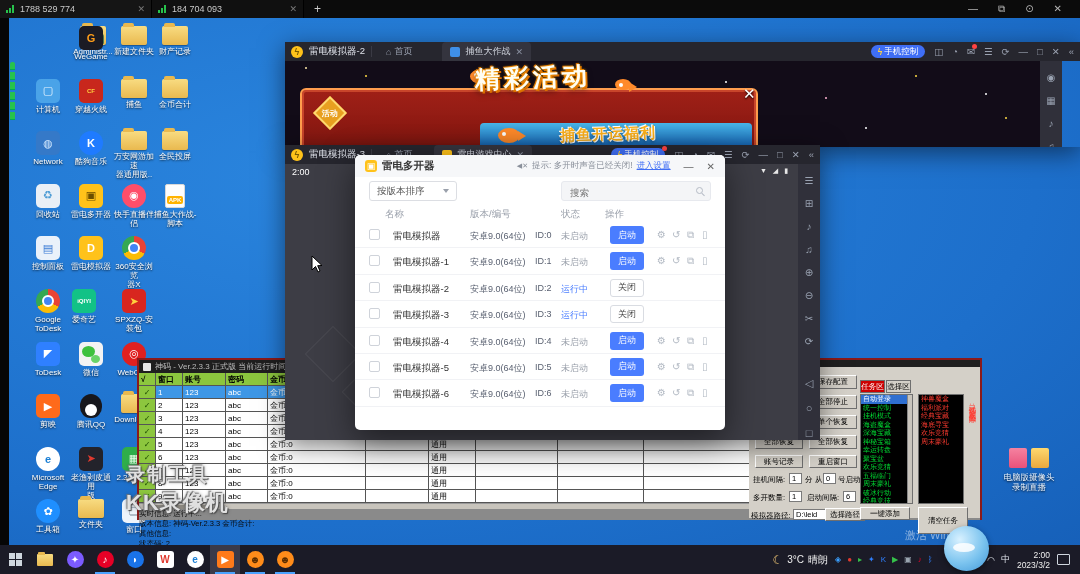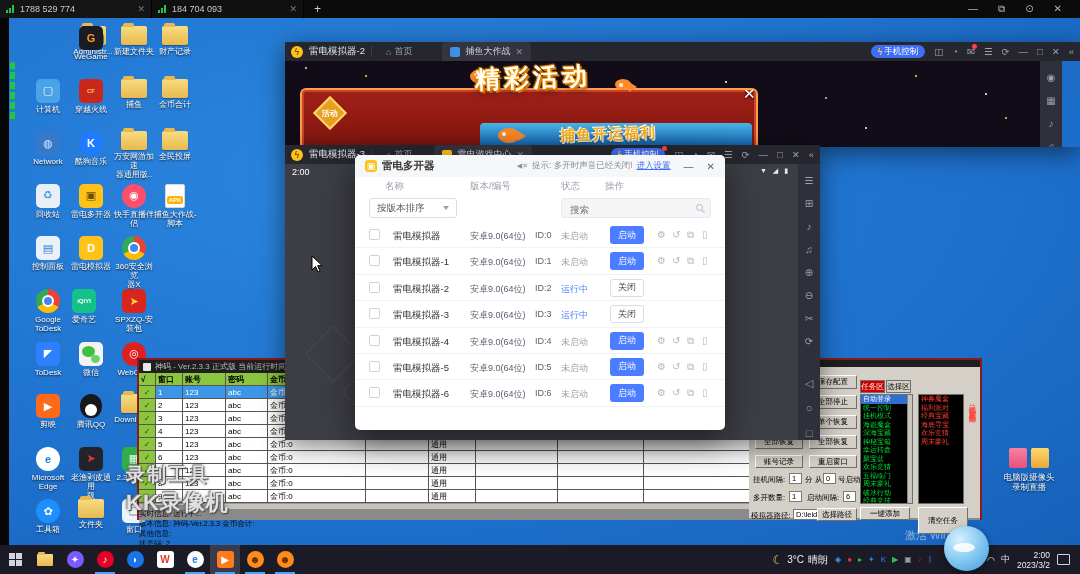--- a/index.html
+++ b/index.html
@@ -609,21 +609,21 @@
         <div class="plbl" style="left: 56px; top: 108px;">分</div>
         <div class="plbl" style="left: 66px; top: 108px;">从</div>
         <div class="inp95" style="left: 74px; top: 106px; width: 13px; height: 11px;">0</div>
         <div class="plbl" style="left: 89px; top: 108px;">号启动</div>
         <div class="plbl" style="left: 4px; top: 126px;">多开数量:</div>
         <div class="inp95" style="left: 40px; top: 124px; width: 13px; height: 11px;">1</div>
         <div class="plbl" style="left: 58px; top: 126px;">启动间隔:</div>
         <div class="inp95" style="left: 94px; top: 124px; width: 13px; height: 11px;">6</div>
         <div class="plbl" style="left: 2px; top: 144px;">模拟器路径:</div>
         <div class="inp95" style="left: 44px; top: 142px; width: 34px; height: 11px;">D:\leid</div>
-        <div class="btn95" style="left: 68px; top: 141px; width: 40px; height: 13px; font-family: Liberation Serif, serif;">选择路径</div>
+        <div class="btn95" style="left: 76px; top: 141px; width: 40px; height: 13px; font-family: Liberation Serif, serif;">选择路径</div>
         <div class="smtab" style="left: 111px; top: 13px; width: 25px; height: 13px; background: rgb(204, 0, 0); color: rgb(255, 255, 255);">任务区</div>
         <div class="smtab" style="left: 137px; top: 13px; width: 25px; height: 13px;">选择区</div>
         <div id="sm-list-green" style="left: 111px; top: 27px; width: 53px; height: 110px;">
           <div class="gli sel">自动登录</div>
           <div class="gli">统一控制</div>
           <div class="gli">挂机模式</div>
           <div class="gli">海盗魔盒</div>
           <div class="gli">深海宝藏</div>
           <div class="gli">神秘宝箱</div>
           <div class="gli">幸运转盘</div>
@@ -752,36 +752,36 @@
       <span class="ldm-logo">▣</span>
       <span id="ldm-title">雷电多开器</span>
       <span id="ldm-hintwrap">
         <span style="font-size:7px">◀✕</span>
         <span>提示: 多开时声音已经关闭!</span>
         <span id="ldm-hint-link">进入设置</span>
       </span>
       <span class="ldm-ctl">—</span>
       <span class="ldm-ctl">✕</span>
     </div>
+    <div id="ldm-toolbar">
+      <div id="ldm-sort">
+        <span>按版本排序</span>
+        <span class="caret"></span>
+      </div>
+      <div id="ldm-search">
+        <input placeholder="搜索" style="">
+        <span class="mag"></span>
+      </div>
+    </div>
     <div id="ldm-header">
         <div style="position: absolute; left: 30px; top: 3px;">名称</div>
         <div style="position: absolute; left: 115px; top: 3px;">版本/编号</div>
         <div style="position: absolute; left: 206px; top: 3px;">状态</div>
         <div style="position: absolute; left: 250px; top: 3px;">操作</div>
       </div>
-    <div id="ldm-toolbar">
-      <div id="ldm-sort">
-        <span>按版本排序</span>
-        <span class="caret"></span>
-      </div>
-      <div id="ldm-search">
-        <input placeholder="搜索" style="">
-        <span class="mag"></span>
-      </div>
-    </div>
     <div id="ldm-rows">
         <div class="ldrow">
           <div class="cb"></div>
           <div class="nm">雷电模拟器</div>
           <div class="vr">安卓9.0(64位)</div>
           <div class="id">ID:0</div>
           <div class="st" style="color: rgb(154, 160, 171);">未启动</div>
           <div class="ldbtn ldbtn-primary">启动</div>
           <div class="rowic" style="left: 302px;">⚙</div>
           <div class="rowic" style="left: 317px;">↺</div>

